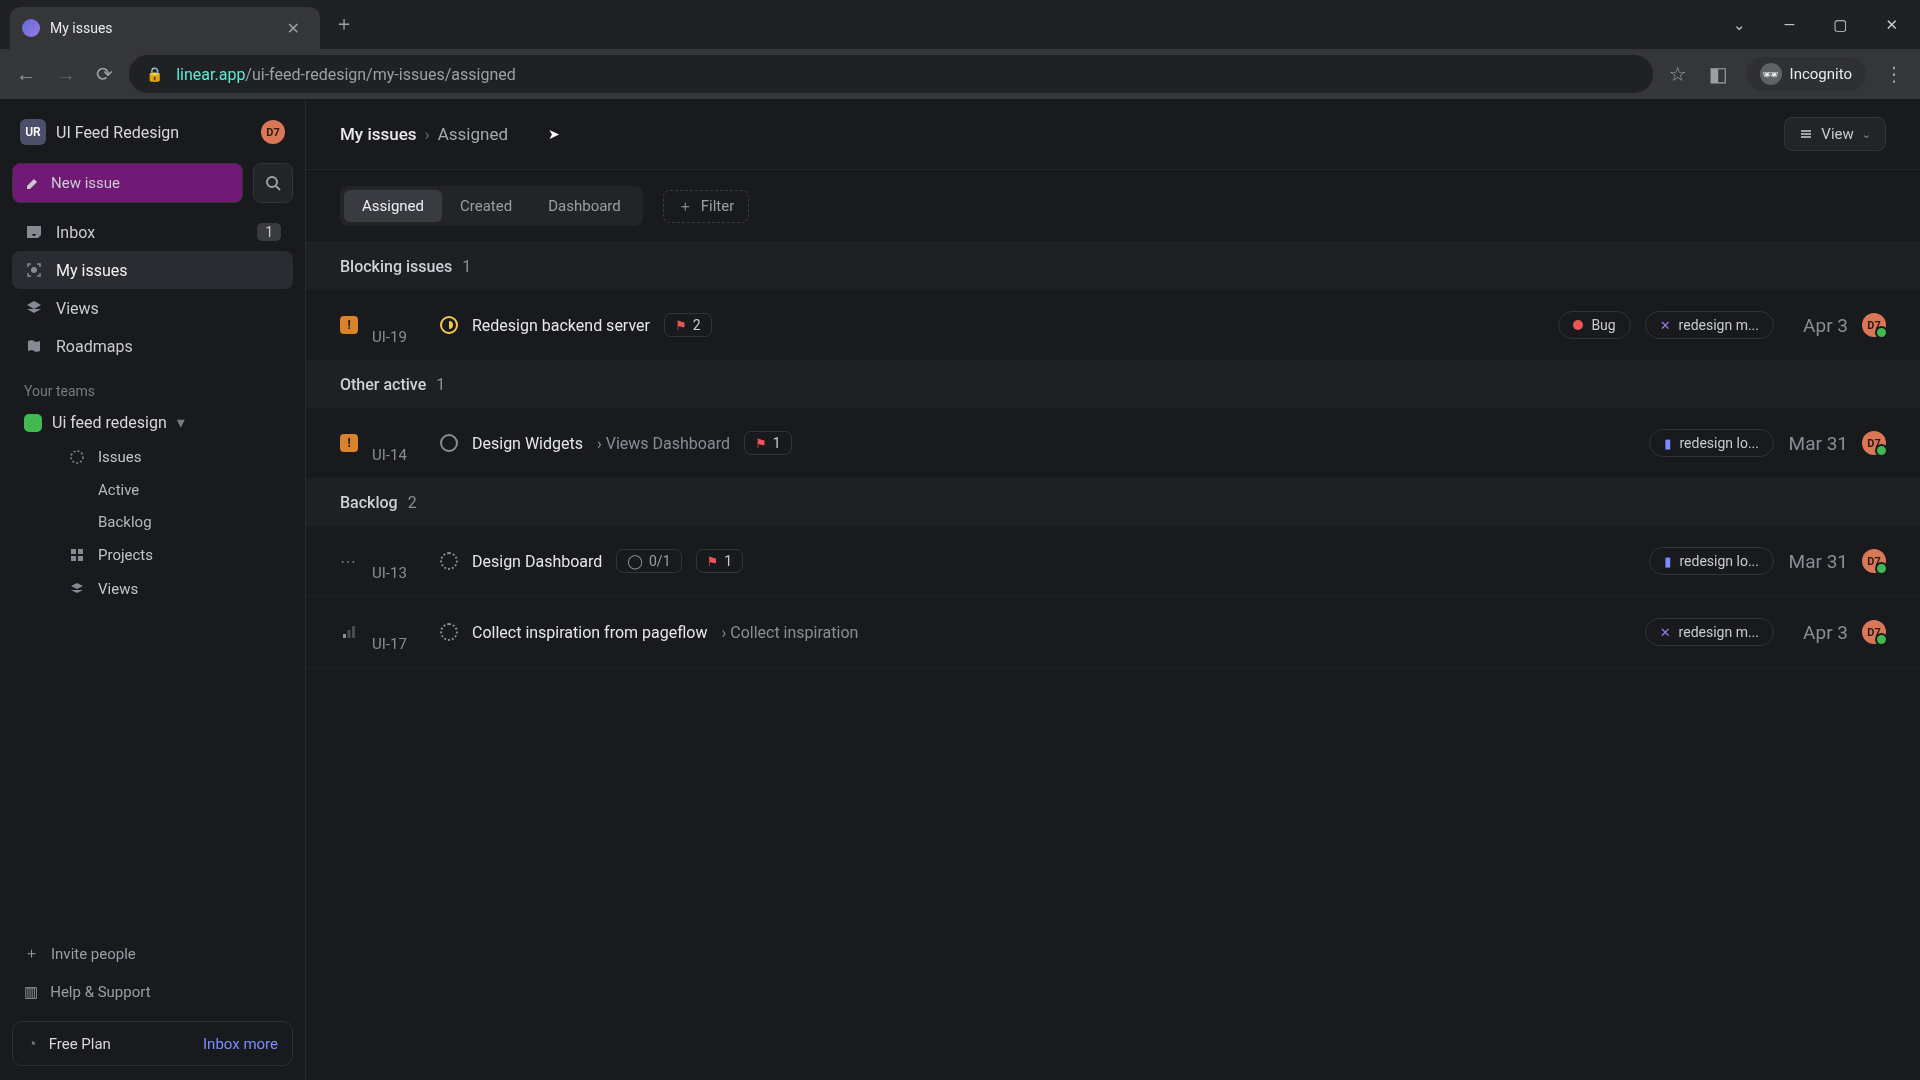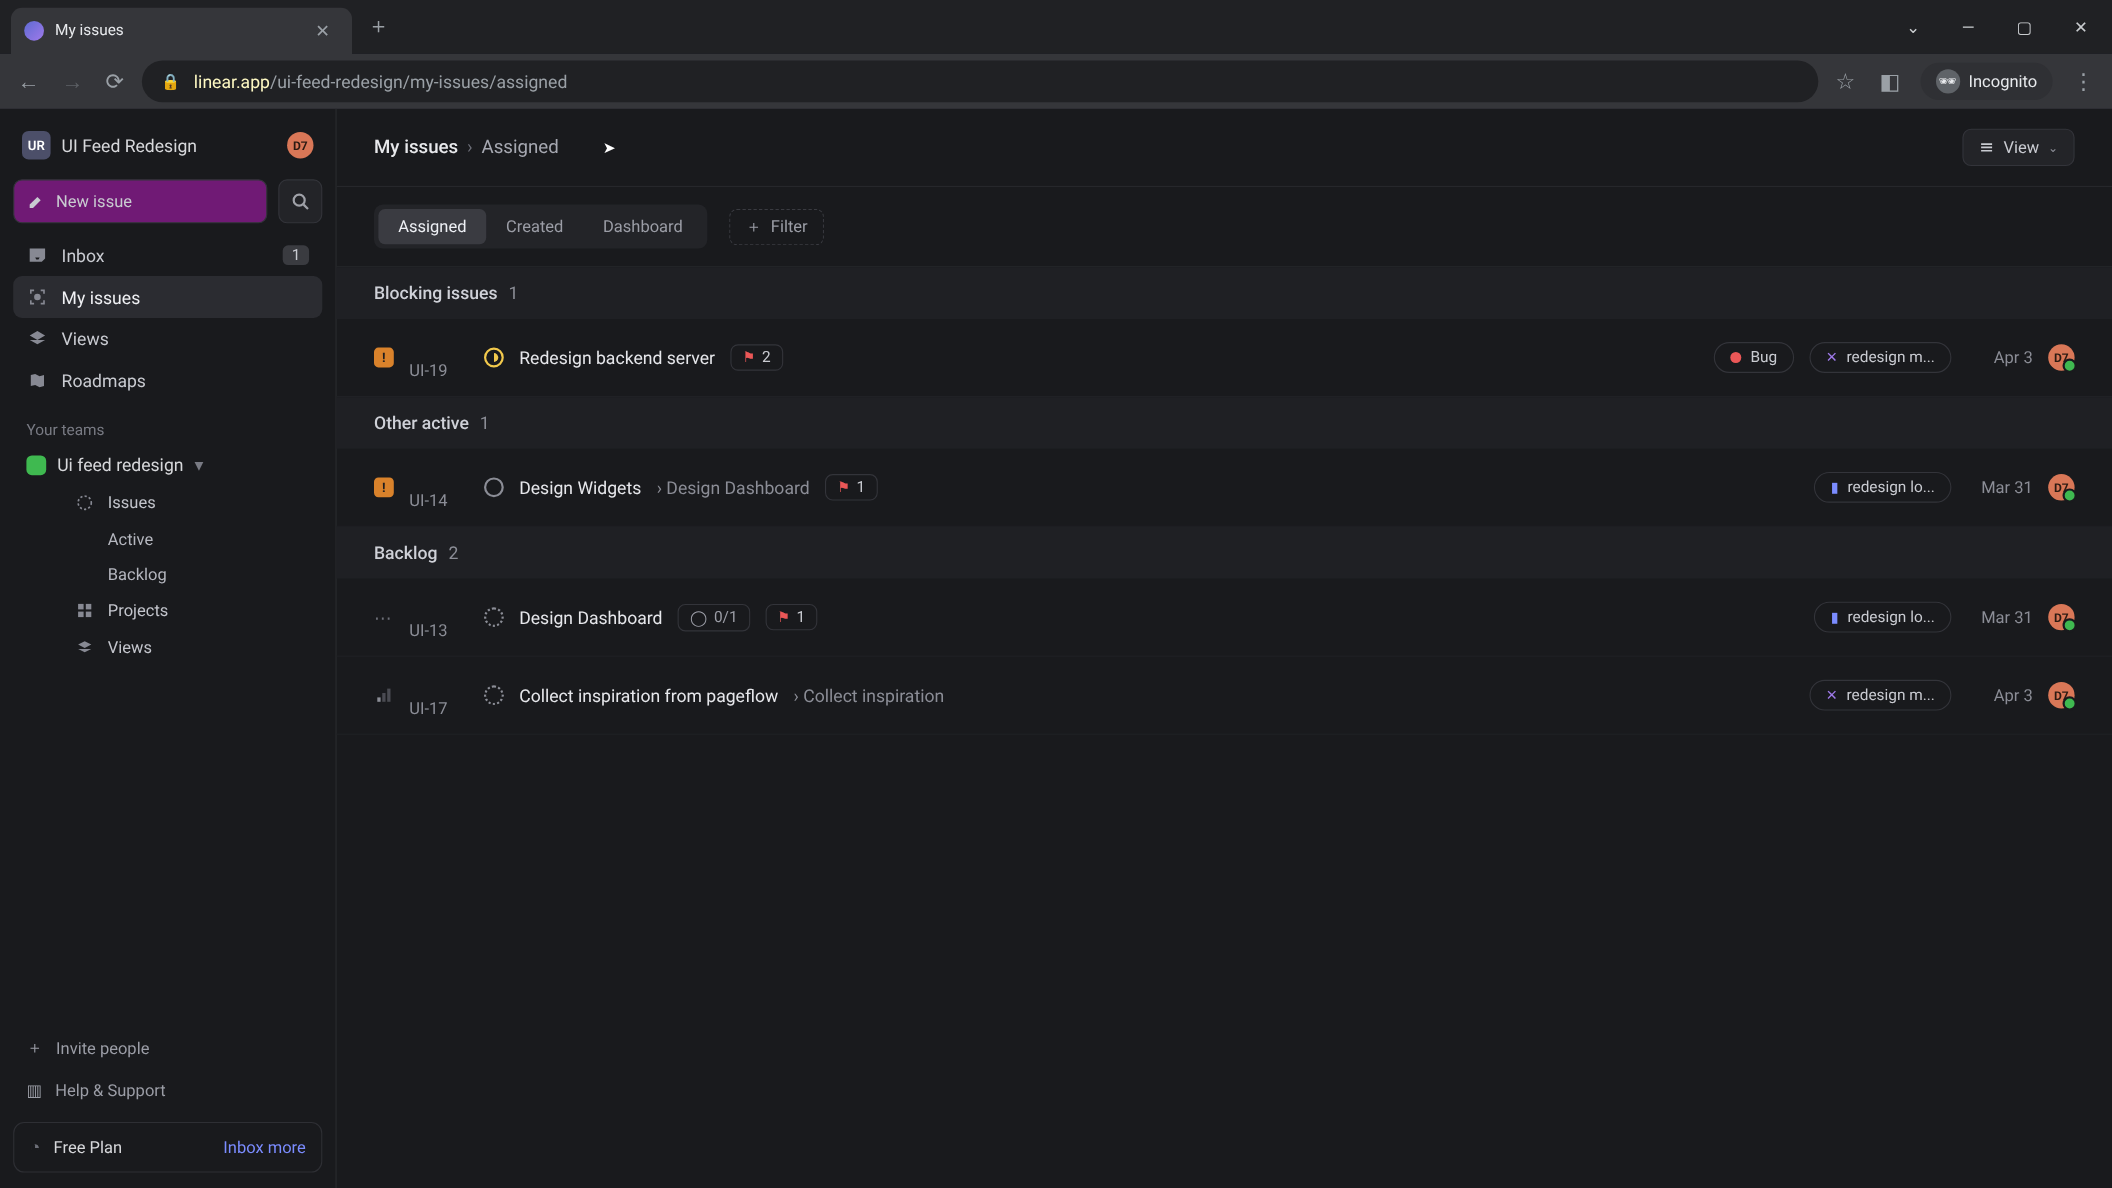--- a/index.html
+++ b/index.html
@@ -12,21 +12,21 @@
 .tab .title { flex:1; font-size:14px; color:#e8eaed; }
 .tab-close, .new-tab { color:#9aa0a6; font-size:16px; padding:4px 8px; cursor:pointer; }
 .new-tab { margin-left:6px; font-size:20px; margin-bottom:8px; }
 .chrome-win { position:absolute; right:8px; top:0; height:49px; display:flex; align-items:center; gap:10px; }
 .chrome-win span { color:#c9cccf; padding:6px 14px; font-size:15px; }
 
 .addr-bar { height:50px; background:#35363a; display:flex; align-items:center; padding:0 12px; gap:12px; }
 .addr-bar .nav-ico { color:#9aa0a6; font-size:20px; padding:4px; }
 .url-box { flex:1; background:#202124; border-radius:24px; height:38px; display:flex; align-items:center; padding:0 18px; gap:12px; color:#c9cccf; font-size:16px; }
 .url-box .lock { font-size:14px; }
-.url-host { color:#fef9c3; }
+.url-host { color:#5eead4; }
 .url-path { color:#9aa0a6; }
 .addr-right { display:flex; align-items:center; gap:14px; }
 .incog { display:flex; align-items:center; gap:8px; background:#2f3034; border-radius:20px; padding:6px 14px; color:#e8eaed; font-size:15px; }
 .incog .ico { width:22px; height:22px; border-radius:50%; background:#5f6368; display:flex; align-items:center; justify-content:center; font-size:13px; }
 
 
 .app { display:flex; height:calc(1080px - 99px); background:#191a1d; }
 
 
 .sidebar { width:306px; border-right:1px solid #2a2b2f; display:flex; flex-direction:column; padding:14px 12px; }
@@ -88,21 +88,21 @@
 .issue-sub { color:#8b8d96; font-size:16px; }
 .flag-badge { display:flex; align-items:center; gap:6px; border:1px solid #33343a; border-radius:7px; padding:3px 10px; color:#c9cbd1; font-size:14px; }
 .flag-badge .flag { color:#eb5757; font-size:13px; }
 .progress-badge { display:flex; align-items:center; gap:6px; border:1px solid #33343a; border-radius:7px; padding:3px 10px; color:#9b9da6; font-size:14px; }
 .row-right { margin-left:auto; display:flex; align-items:center; gap:14px; }
 .pill { display:flex; align-items:center; gap:8px; border:1px solid #33343a; border-radius:18px; padding:5px 14px; color:#c9cbd1; font-size:14px; max-width:160px;text-align:center; }
 .pill .dot-red { width:10px; height:10px; border-radius:50%; background:#eb5757; }
 .pill .proj-ico { color:#9f7aea; font-size:13px; }
 .pill .doc-ico { color:#7b8cff; font-size:13px; }
 .pill .txt { overflow:hidden; text-overflow:ellipsis; white-space:nowrap; }
-.date { color:#8b8d96; font-size:15px; min-width:60px; text-align:right; }
+.date { color:#8b8d96; font-size:19px; min-width:60px; text-align:right; }
 .assignee { width:24px; height:24px; border-radius:50%; background:#d97757; position:relative; display:flex; align-items:center; justify-content:center; font-size:11px; font-weight:700; color:#2b1a12; }
 .assignee::after { content:""; position:absolute; right:-2px; bottom:-2px; width:9px; height:9px; border-radius:50%; background:#3fb950; border:2px solid #191a1d; }
 
 svg { display:block; }
 </style>
 </head>
 <body>
 
 <div class="chrome-top">
   <div class="tab">
@@ -303,21 +303,21 @@
         </div>
         <div class="group-hdr">
           <span>Other active</span>
           <span class="cnt">1</span>
         </div>
         <div class="row">
       <span class="pri urgent">!</span>
       <span class="issue-id">UI-14</span>
       <span class="status-ico todo"></span>
       <span class="issue-title">Design Widgets</span> 
-          <span class="issue-sub">› Design Dashboard</span>
+          <span class="issue-sub">› Views Dashboard</span>
       <span class="flag-badge">
             <span class="flag">⚑</span>
             <span>1</span>
           </span>
       <span class="row-right">
         <span class="pill">
               <span class="doc-ico">▮</span>
               <span class="txt">redesign lo...</span>
             </span>
         <span class="date">Mar 31</span>

